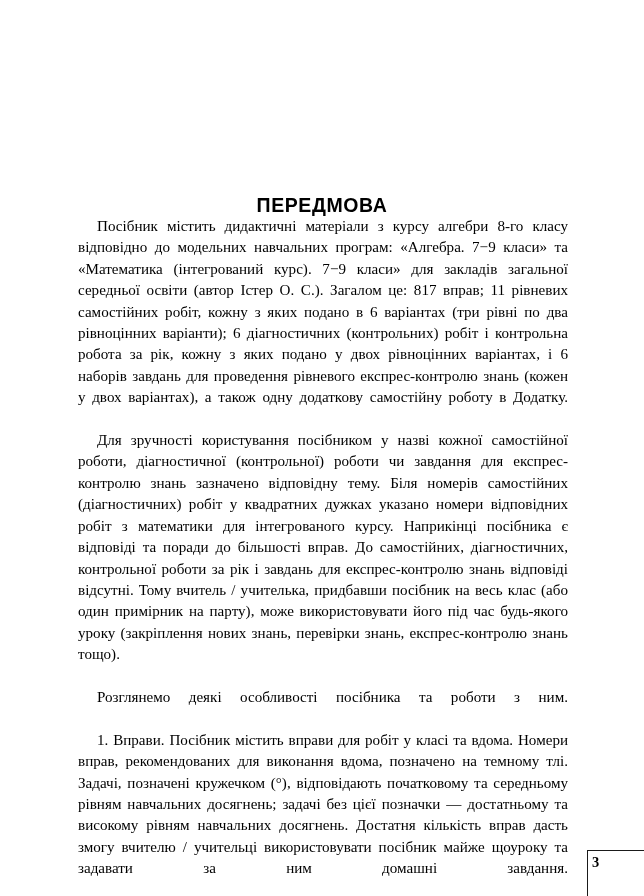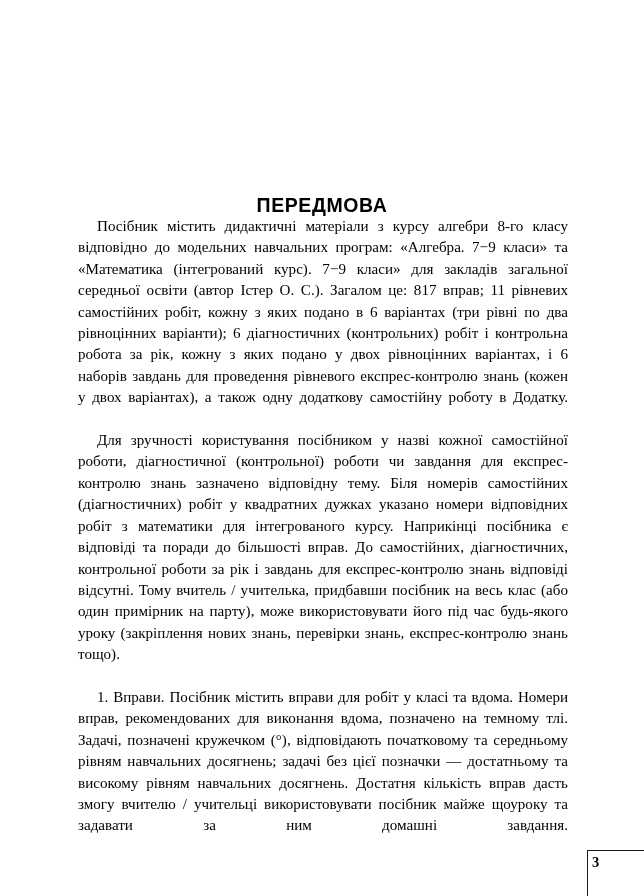--- a/index.html
+++ b/index.html
@@ -87,19 +87,20 @@
 </head>
 <body>
 
 <div class="page">
 
   <h1 class="page-title">ПЕРЕДМОВА</h1>
 
   <div class="body-copy">
     <p><span>Посібник містить дидактичні матеріали з курсу алгебри 8-го класу відповідно до модельних навчальних програм: «Алгебра. 7−9 класи» та «Математика (інтегрований курс). 7−9 класи» для закладів загальної середньої освіти (автор Істер О. С.). Загалом це: 817 вправ; 11 рівневих самостійних робіт, кожну з яких подано в 6 варіантах (три рівні по два рівноцінних варіанти); 6 діагностичних (контрольних) робіт і контрольна робота за рік, кожну з яких подано у двох рівноцінних варіантах, і 6 наборів завдань для проведення рівневого експрес-контролю знань (кожен у двох варіантах), а також одну додаткову самостійну роботу в Додатку.</span></p>
     <p><span>Для зручності користування посібником у назві кожної самостійної роботи, діагностичної (контрольної) роботи чи завдання для експрес-контролю знань зазначено відповідну тему. Біля номерів самостійних (діагностичних) робіт у квадратних дужках указано номери відповідних робіт з математики для інтегрованого курсу. Наприкінці посібника є відповіді та поради до більшості вправ. До самостійних, діагностичних, контрольної роботи за рік і завдань для експрес-контролю знань відповіді відсутні. Тому вчитель / учителька, придбавши посібник на весь клас (або один примірник на парту), може використовувати його під час будь-якого уроку (закріплення нових знань, перевірки знань, експрес-контролю знань тощо).</span></p>
+    <p><span>Розглянемо деякі особливості посібника та роботи з ним.</span></p>
     <p><b>1. Вправи.</b><span> Посібник містить вправи для робіт у класі та вдома. Номери вправ, рекомендованих для виконання вдома, позначено на темному тлі. Задачі, позначені кружечком (°), відповідають початковому та середньому рівням навчальних досягнень; задачі без цієї позначки — достатньому та високому рівням навчальних досягнень. Достатня кількість вправ дасть змогу вчителю / учительці використовувати посібник майже щоуроку та задавати за ним домашні завдання.</span></p>
 
   </div>
 
   <div class="page-number">3</div>
 
 </div>
 
 </body></html>

